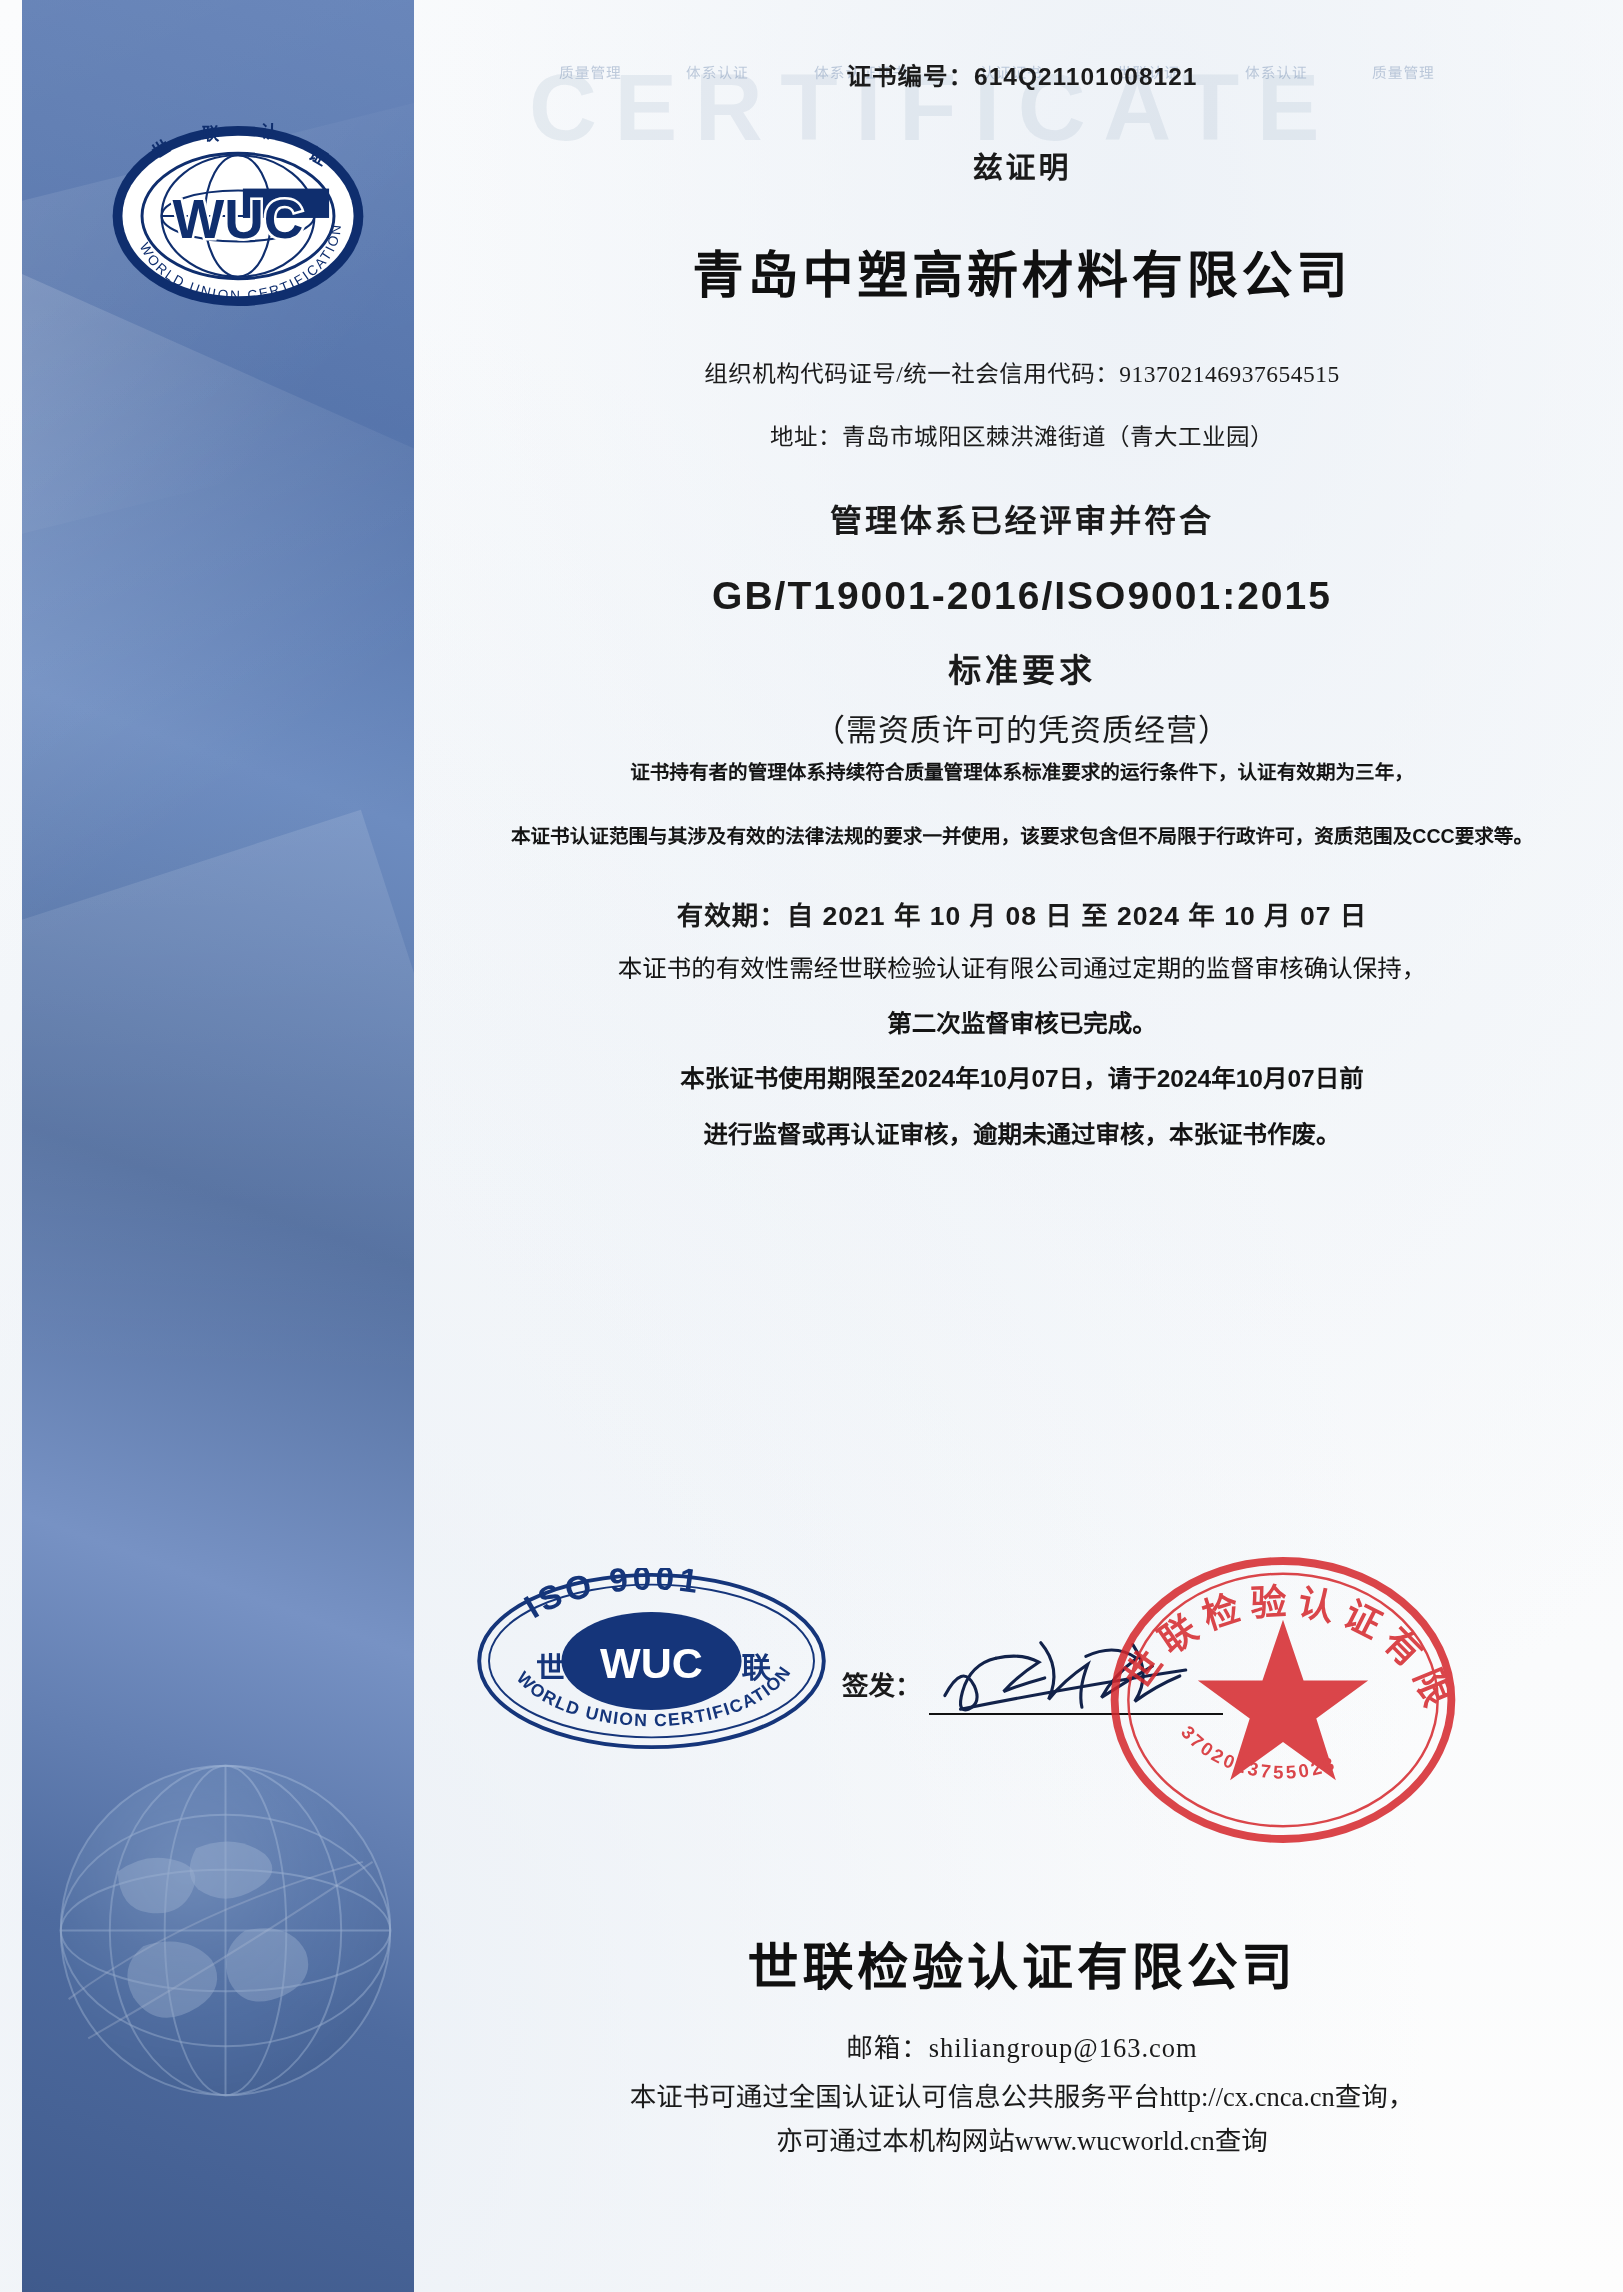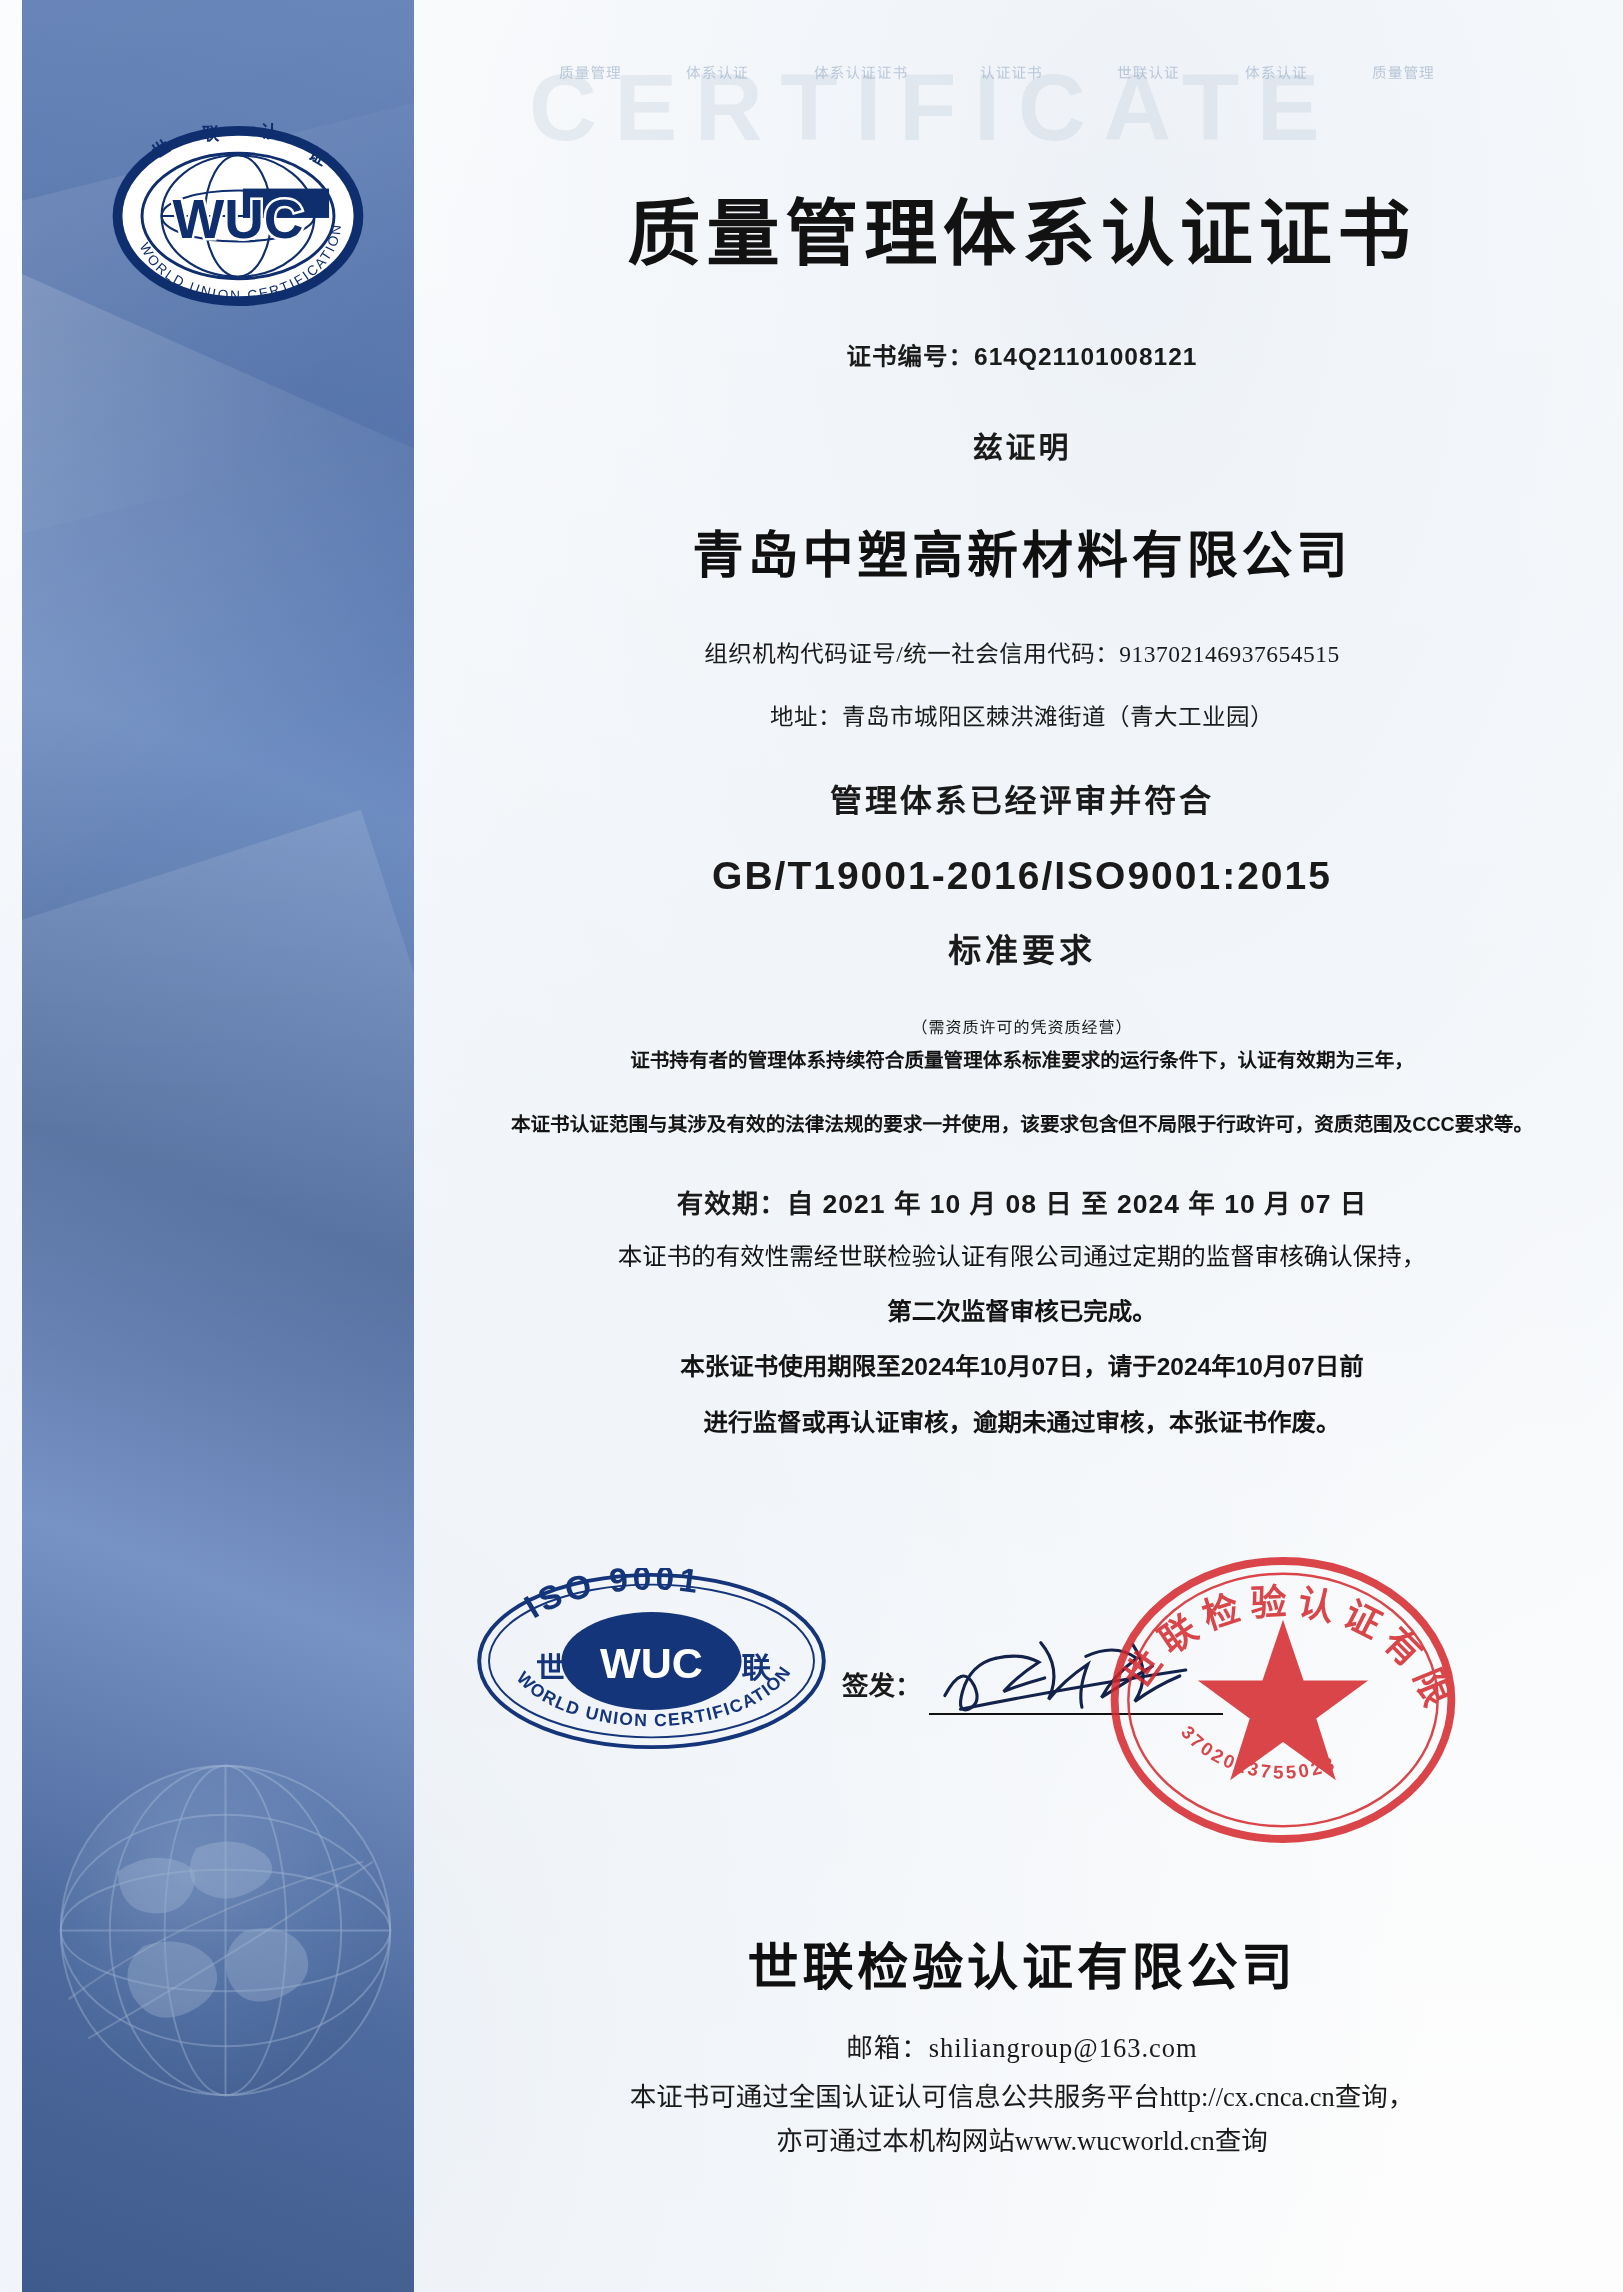--- a/index.html
+++ b/index.html
@@ -205,22 +205,22 @@
   }
 
   .scope-text {
     margin-top: 39px;
     font-size: 23.5px;
     letter-spacing: 2px;
     font-family: "Liberation Serif", serif;
   }
 
   .scope-note {
-    margin-top: 42px;
-    font-size: 16px;
+    margin-top: 13px;
+    font-size: 31px;
     letter-spacing: 1px;
     font-family: Liberation Sans, sans-serif;
   }
 
   .fineprint {
     margin-top: 29px;
     font-size: 19.6px;
     font-weight: 700;
     line-height: 1.75;
     font-family: "Liberation Sans", sans-serif;
@@ -389,21 +389,20 @@
   <div class="wm-small" style="left:559px">质量管理</div>
   <div class="wm-small" style="left:686px">体系认证</div>
   <div class="wm-small" style="left:814px">体系认证证书</div>
   <div class="wm-small" style="left:980px">认证证书</div>
   <div class="wm-small" style="left:1117px">世联认证</div>
   <div class="wm-small" style="left:1245px">体系认证</div>
   <div class="wm-small" style="left:1372px">质量管理</div>
 
   <div class="content">
 
-    <div class="cert-title">质量管理体系认证证书</div>
     <div class="cert-no">证书编号：614Q21101008121</div>
     <div class="hereby">兹证明</div>
     <div class="company">青岛中塑高新材料有限公司</div>
     <div class="org-code">组织机构代码证号/统一社会信用代码：913702146937654515</div>
     <div class="address">地址：青岛市城阳区棘洪滩街道（青大工业园）</div>
     <div class="conform">管理体系已经评审并符合</div>
     <div class="standard">GB/T19001-2016/ISO9001:2015</div>
     <div class="standard-req">标准要求</div>
     <div class="scope-note">（需资质许可的凭资质经营）</div>
 

